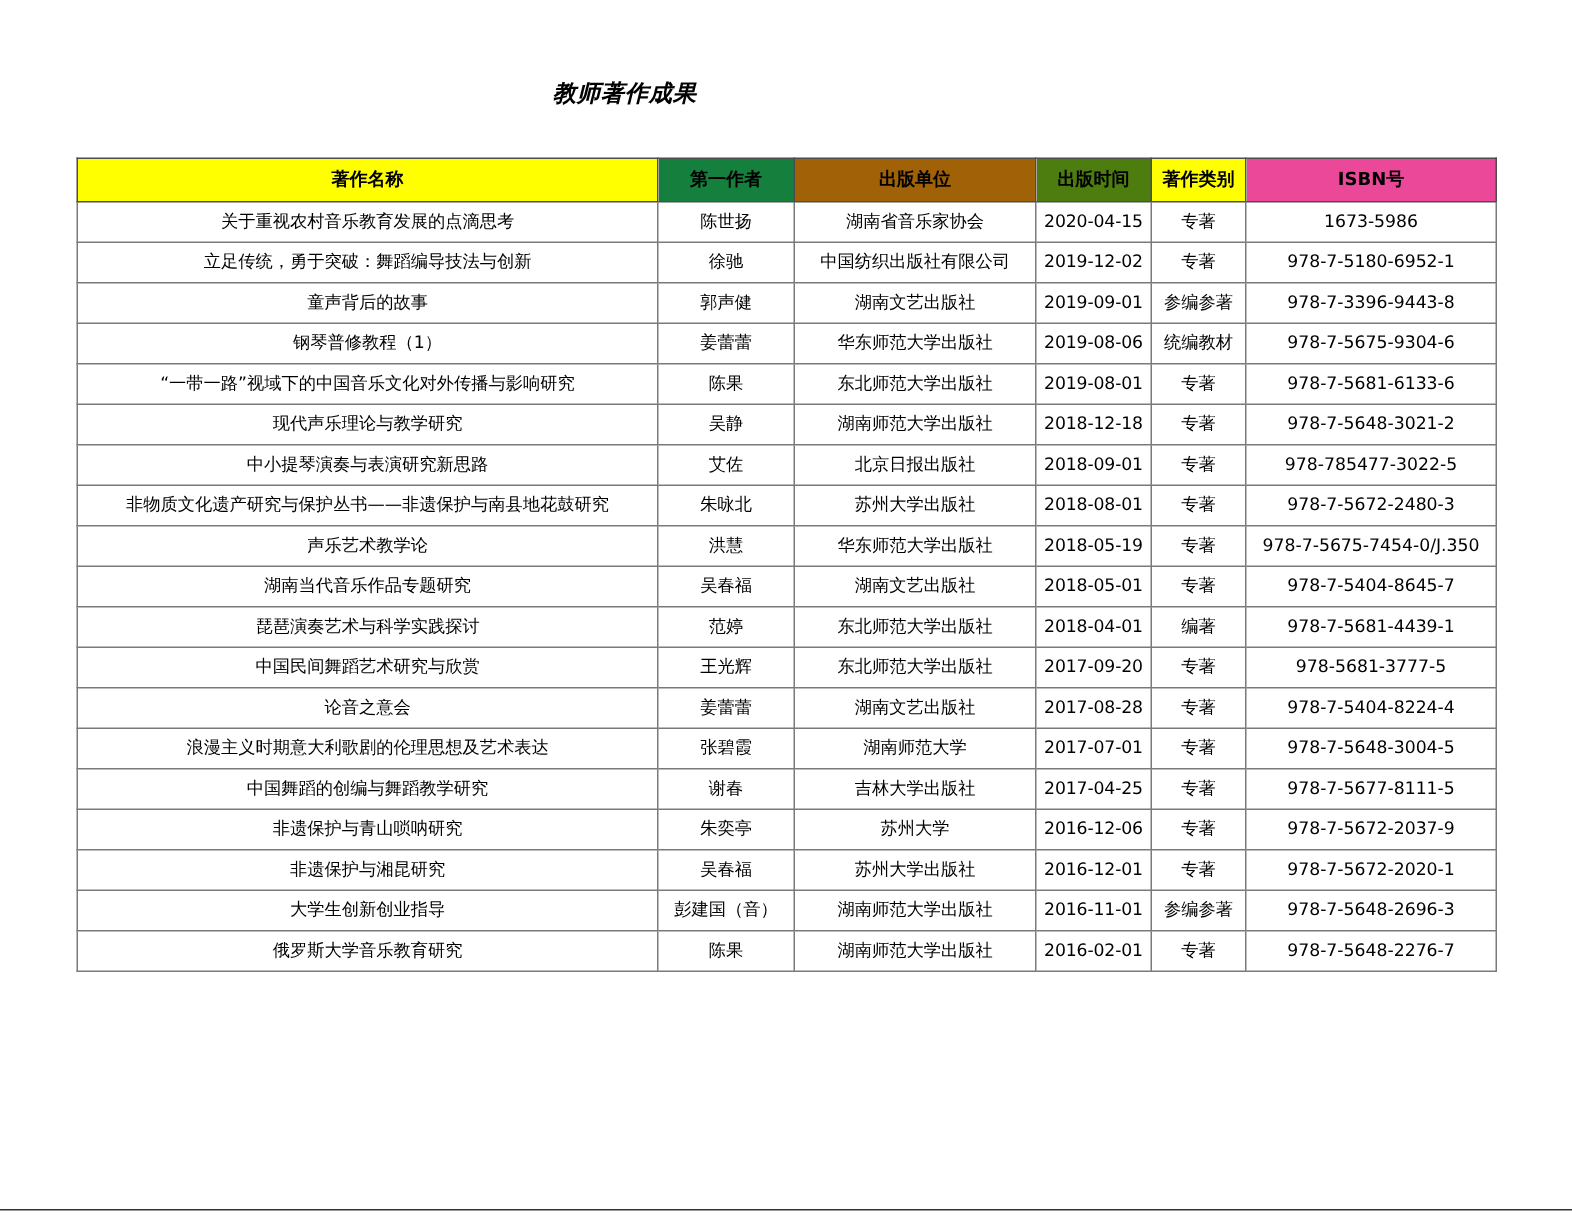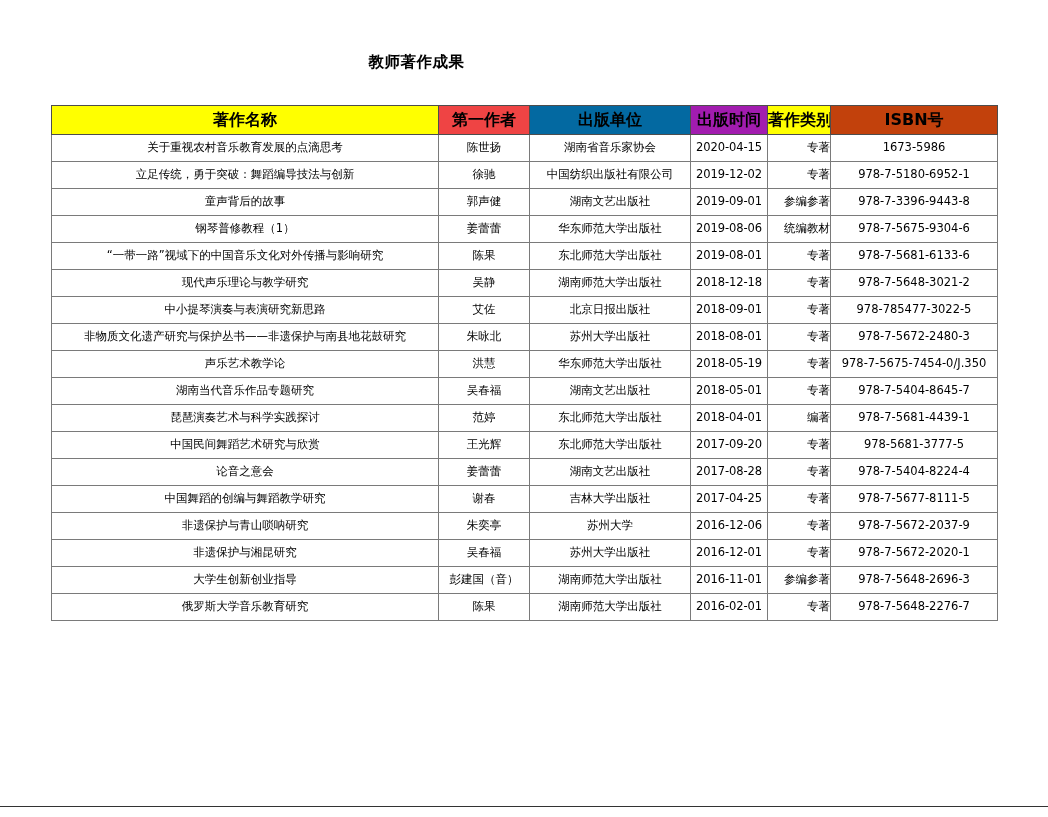--- a/index.html
+++ b/index.html
@@ -24,20 +24,21 @@
   #doc-title {
     position: absolute;
     left: 0;
     top: 52px;
     width: 833px;
     text-align: center;
     font-size: 15.5px;
     font-weight: bold;
     color: #000000;
     letter-spacing: 0.5px;
+    font-style: italic;
   }
   #table-wrap {
     position: absolute;
     left: 51px;
     top: 105px;
     width: 940px;
   }
   table.grid {
     border-collapse: collapse;
     width: 940px;
@@ -54,28 +55,28 @@
     padding: 0;
     height: 26px;
     line-height: 1.15;
     overflow: hidden;
     white-space: nowrap;
   }
   table.grid thead th {
     background: #ffff00;
     font-weight: bold;
     height: 28px;
-    font-size: 16px;
+    font-size: 12px;
     border: 1px solid #4d4d4d;
   }
   table.grid tbody td.c-title   { width: 386px; }
   table.grid tbody td.c-author  { width: 90px; }
   table.grid tbody td.c-pub     { width: 160px; }
   table.grid tbody td.c-date    { width: 76px; letter-spacing: -0.1px; }
-  table.grid tbody td.c-cat     { width: 62px; text-align: right; }
+  table.grid tbody td.c-cat     { width: 62px; }
   table.grid tbody td.c-isbn    { width: 166px; }
 
   table.grid thead th.h-title   { width: 386px; }
   table.grid thead th.h-author  { width: 90px; }
   table.grid thead th.h-pub     { width: 160px; }
   table.grid thead th.h-date    { width: 76px; }
   table.grid thead th.h-cat     { width: 62px; }
   table.grid thead th.h-isbn    { width: 166px; }
 
   #footer-rule {
@@ -92,25 +93,25 @@
 
 <div id="page">
 
   <div id="doc-title">教师著作成果</div>
 
   <div id="table-wrap">
     <table class="grid">
       <thead>
         <tr>
           <th class="h-title" style="background: rgb(255, 255, 0);">著作名称</th>
-          <th class="h-author" style="background: #ef4444; margin-top: 40px;">第一作者</th>
-          <th class="h-pub" style="background: #0369a1; text-align: center;">出版单位</th>
-          <th class="h-date" style="background: #a21caf;">出版时间</th>
+          <th class="h-author" style="background: #15803d; margin-top: 40px;">第一作者</th>
+          <th class="h-pub" style="background: #a16207; text-align: center;">出版单位</th>
+          <th class="h-date" style="background: #4d7c0f;">出版时间</th>
           <th class="h-cat" style="background: rgb(255, 255, 0);">著作类别</th>
-          <th class="h-isbn" style="background: #c2410c;">ISBN号</th>
+          <th class="h-isbn" style="background: #ec4899;">ISBN号</th>
         </tr>
       </thead>
       <tbody id="table-body">
           <tr>
             <td class="c-title">关于重视农村音乐教育发展的点滴思考</td>
             <td class="c-author">陈世扬</td>
             <td class="c-pub">湖南省音乐家协会</td>
             <td class="c-date">2020-04-15</td>
             <td class="c-cat">专著</td>
             <td class="c-isbn">1673-5986</td>
@@ -205,20 +206,28 @@
           </tr>
           <tr>
             <td class="c-title">论音之意会</td>
             <td class="c-author">姜蕾蕾</td>
             <td class="c-pub">湖南文艺出版社</td>
             <td class="c-date">2017-08-28</td>
             <td class="c-cat">专著</td>
             <td class="c-isbn">978-7-5404-8224-4</td>
           </tr>
           <tr>
+            <td class="c-title">浪漫主义时期意大利歌剧的伦理思想及艺术表达</td>
+            <td class="c-author">张碧霞</td>
+            <td class="c-pub">湖南师范大学</td>
+            <td class="c-date">2017-07-01</td>
+            <td class="c-cat">专著</td>
+            <td class="c-isbn">978-7-5648-3004-5</td>
+          </tr>
+          <tr>
             <td class="c-title">中国舞蹈的创编与舞蹈教学研究</td>
             <td class="c-author">谢春</td>
             <td class="c-pub">吉林大学出版社</td>
             <td class="c-date">2017-04-25</td>
             <td class="c-cat">专著</td>
             <td class="c-isbn">978-7-5677-8111-5</td>
           </tr>
           <tr>
             <td class="c-title">非遗保护与青山唢呐研究</td>
             <td class="c-author">朱奕亭</td>

